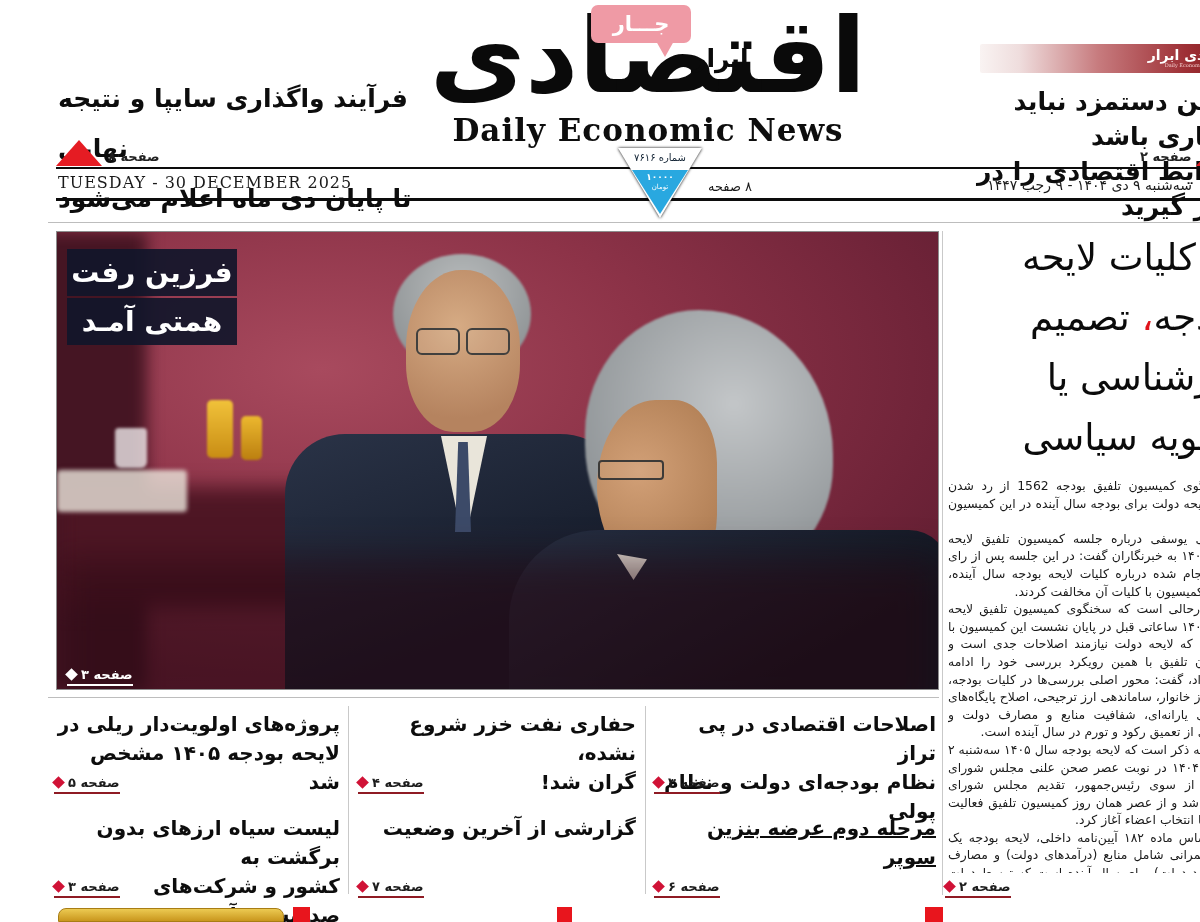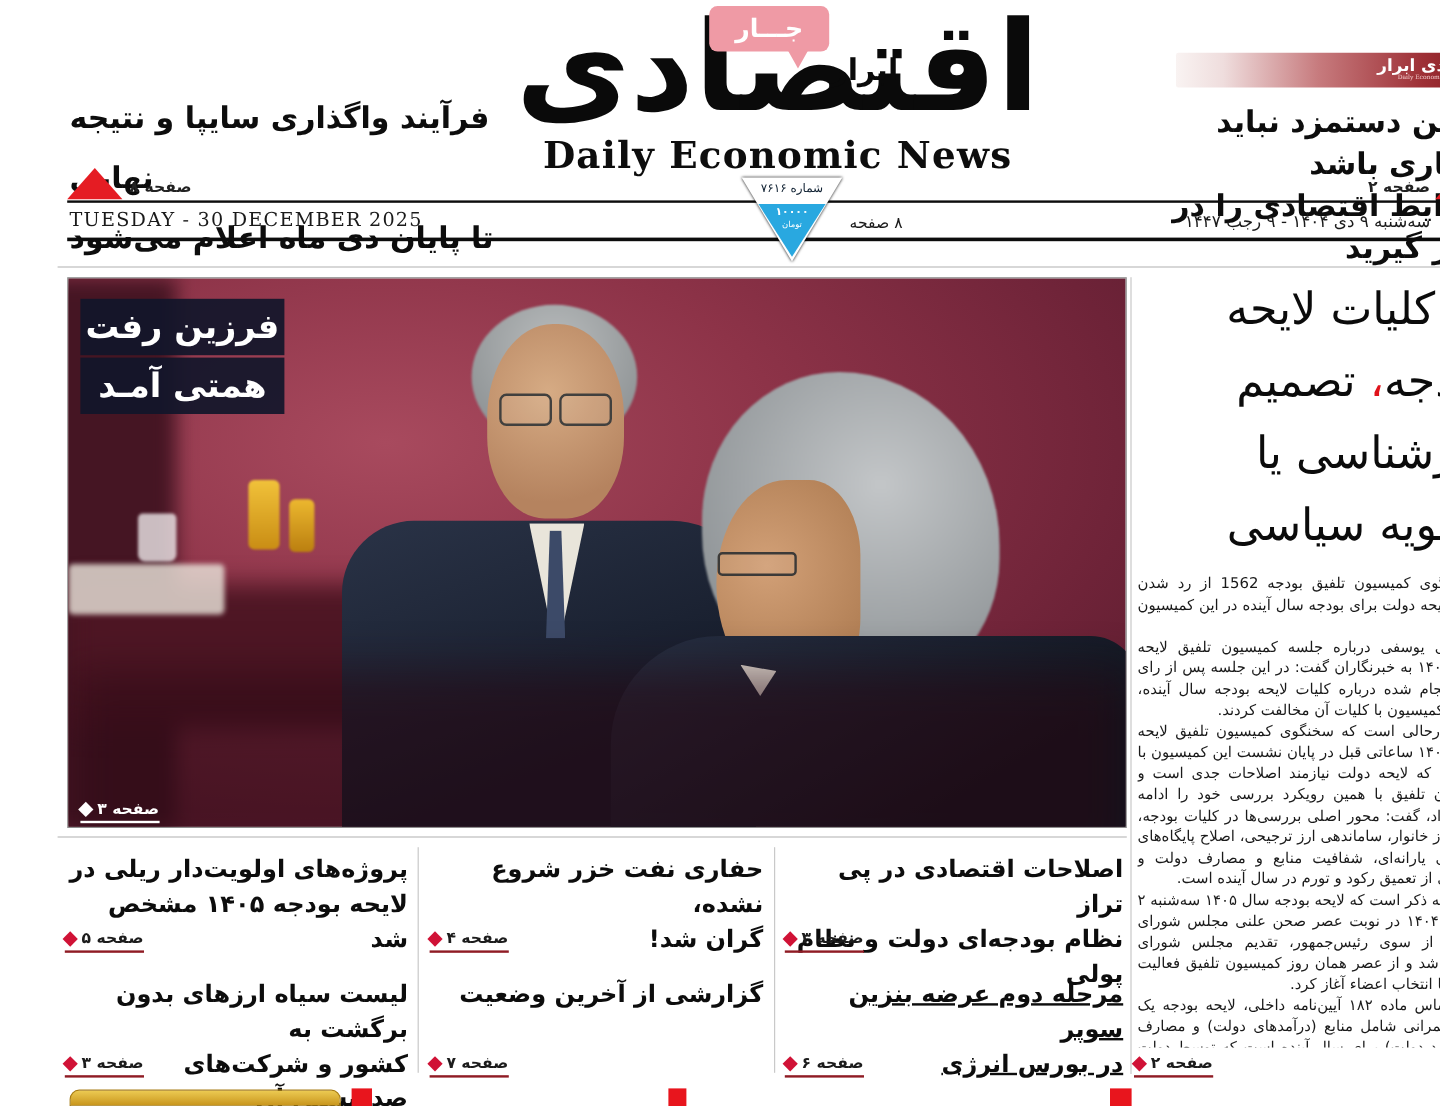--- a/index.html
+++ b/index.html
@@ -286,21 +286,20 @@
   </div>
   <div class="abs" style="left:6px;top:772px;text-align:center;">
     <span class="pageref">
         <span class="dmd"></span>
     <span class="txt">صفحه ۵</span>
       </span>
   </div>
 
   <div class="abs cell-title" style="left:608px;top:814px;width:280px;text-decoration:underline;">
     <div>مرحله دوم عرضه بنزین سوپر</div>
-    <div>در بورس انرژی</div>
   </div>
   <div class="abs" style="left:606px;top:876px;">
     <span class="pageref">
         <span class="dmd"></span>
     <span class="txt">صفحه ۶</span>
       </span>
   </div>
 
   <div class="abs cell-title" style="left:312px;top:814px;width:276px;">
     <div>گزارشی از آخرین وضعیت</div>

